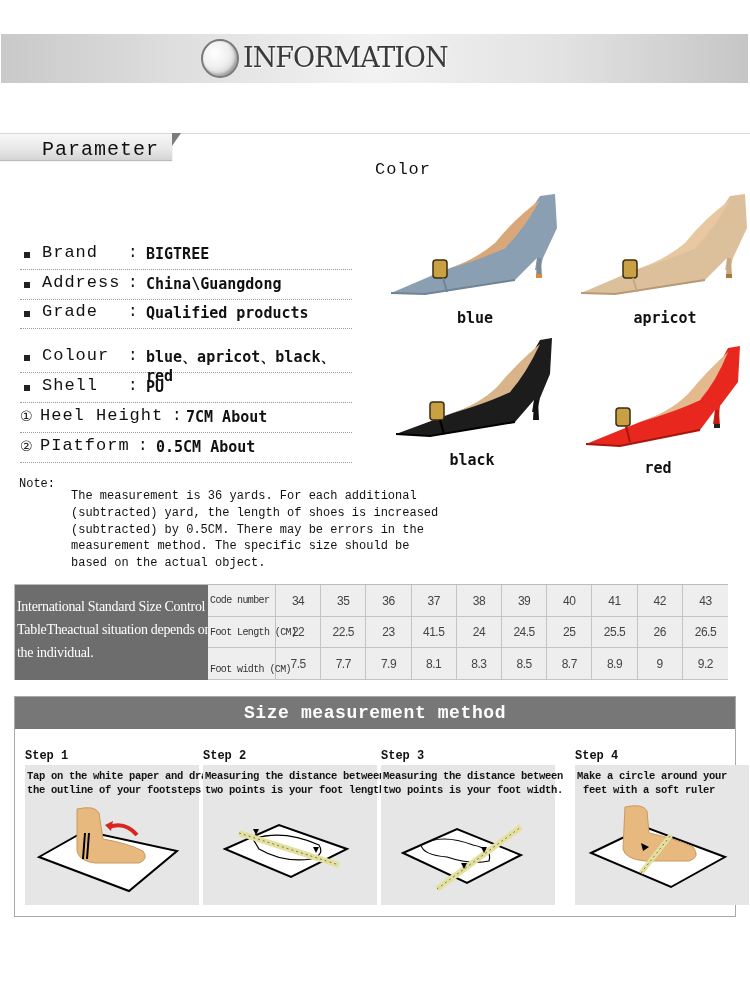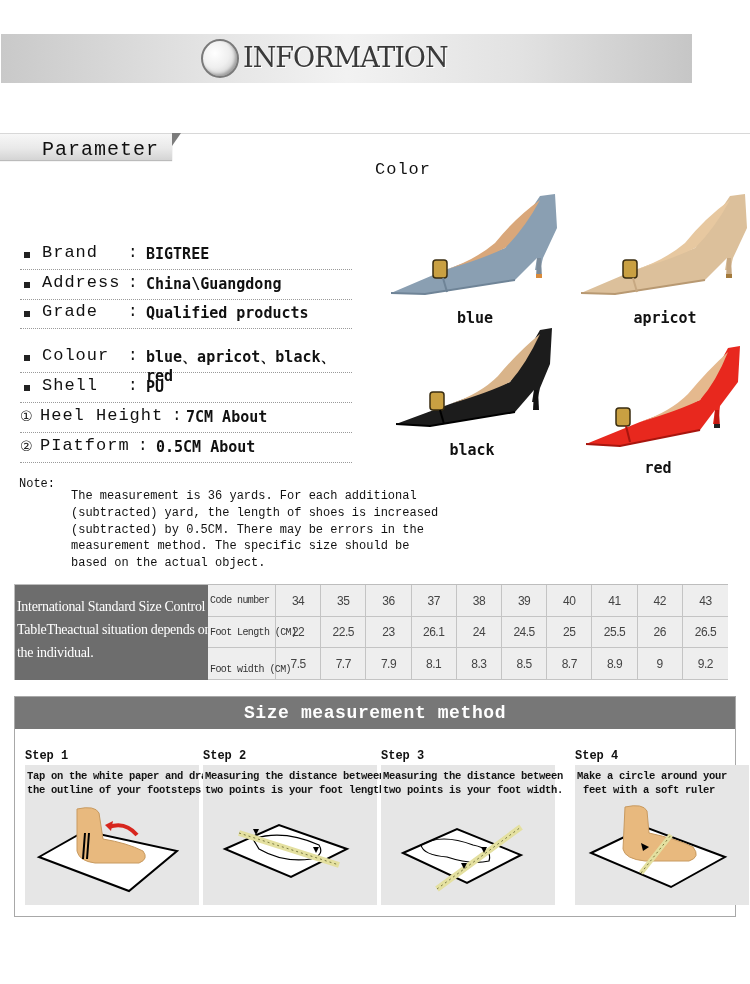--- a/index.html
+++ b/index.html
@@ -1,21 +1,21 @@
 <!DOCTYPE html>
 <html><head>
 <meta charset="utf-8">
 <style>
   * { box-sizing: border-box; margin: 0; padding: 0; }
   html, body { width: 750px; height: 984px; background: #ffffff; overflow: hidden; }
   body { position: relative; font-family: "DejaVu Sans", sans-serif; color: #111; }
 
   
   .info-banner {
-    position: absolute; left: 1px; top: 34px; width: 691px; height: 49px;
+    position: absolute; left: 1px; top: 34px; width: 747px; height: 49px;
     background: linear-gradient(90deg, #c9c9c9 0%, #e4e4e4 30%, #f2f2f2 50%, #e2e2e2 75%, #c6c6c6 100%);
   }
   .info-circle {
     position: absolute; left: 200px; top: 5px; width: 38px; height: 39px; border-radius: 50%;
     background: radial-gradient(circle at 35% 35%, #ffffff 0%, #efefef 45%, #bdbdbd 100%);
     border: 2px solid #7a7a7a;
     box-shadow: inset -2px -2px 3px rgba(0,0,0,0.25);
   }
   .info-title {
     position: absolute; left: 242px; top: 8px;
@@ -227,21 +227,21 @@
     <path d="M60 82 Q100 70 120 60 Q140 40 155 12 Q130 30 110 55 Q90 72 60 82 Z" fill="#e7c8a0"></path>
     <path d="M152 70 L156 70 L157 90 L151 90 Z" fill="#c7a882"></path>
     <rect x="151" y="86" width="6" height="4" fill="#a37a3c"></rect>
     <path d="M6 105 L40 106 L130 92" stroke="#b89972" stroke-width="2" fill="none"></path>
     <rect x="48" y="72" width="14" height="18" rx="3" fill="#c9a042" stroke="#3a2d10" stroke-width="1.5"></rect>
     <path d="M58 90 L62 104" stroke="#c7a882" stroke-width="2"></path>
   </svg>
   <div class="swatch-label" style="top:121px;">apricot</div>
 </div>
 
-<div class="swatch" style="left:390px; top:324px;">
+<div class="swatch" style="left:390px; top:334px;">
   <svg width="180" height="112" viewBox="0 0 180 112">
     <path d="M6 100 L60 80 L120 58 L150 6 L162 4 L160 40 L150 64 L147 78 L142 78 L144 66 L125 88 L40 102 Z" fill="#1c1c1c"></path>
     <path d="M60 80 Q100 68 120 58 Q136 40 150 10 Q128 28 108 52 Q90 70 60 80 Z" fill="#d9b48a"></path>
     <path d="M144 66 L148 66 L149 86 L143 86 Z" fill="#111"></path>
     <path d="M6 100 L40 102 L125 88" stroke="#000" stroke-width="2" fill="none"></path>
     <rect x="40" y="68" width="14" height="18" rx="3" fill="#c9a042" stroke="#3a2d10" stroke-width="1.5"></rect>
     <path d="M50 86 L54 100" stroke="#000" stroke-width="2"></path>
   </svg>
   <div class="swatch-label" style="top:117px; left:-8px;">black</div>
 </div>
@@ -271,21 +271,21 @@
     <div class="size-cell">39</div>
     <div class="size-cell">40</div>
     <div class="size-cell">41</div>
     <div class="size-cell">42</div>
     <div class="size-cell">43</div>
 
     <div class="size-cell size-row-head">Foot Length (CM)</div>
     <div class="size-cell">22</div>
     <div class="size-cell">22.5</div>
     <div class="size-cell">23</div>
-    <div class="size-cell">26.1</div>
+    <div class="size-cell">41.5</div>
     <div class="size-cell">24</div>
     <div class="size-cell">24.5</div>
     <div class="size-cell">25</div>
     <div class="size-cell">25.5</div>
     <div class="size-cell">26</div>
     <div class="size-cell">26.5</div>
 
     <div class="size-cell size-row-head bottom">Foot width (CM)</div>
     <div class="size-cell">7.5</div>
     <div class="size-cell">7.7</div>

